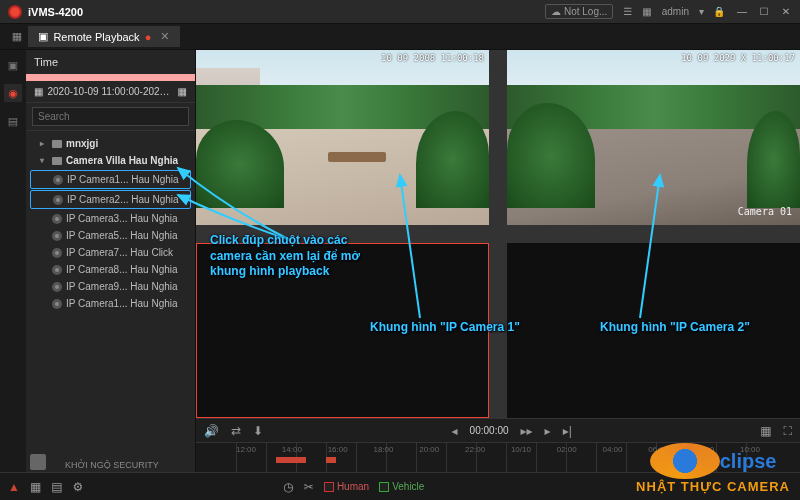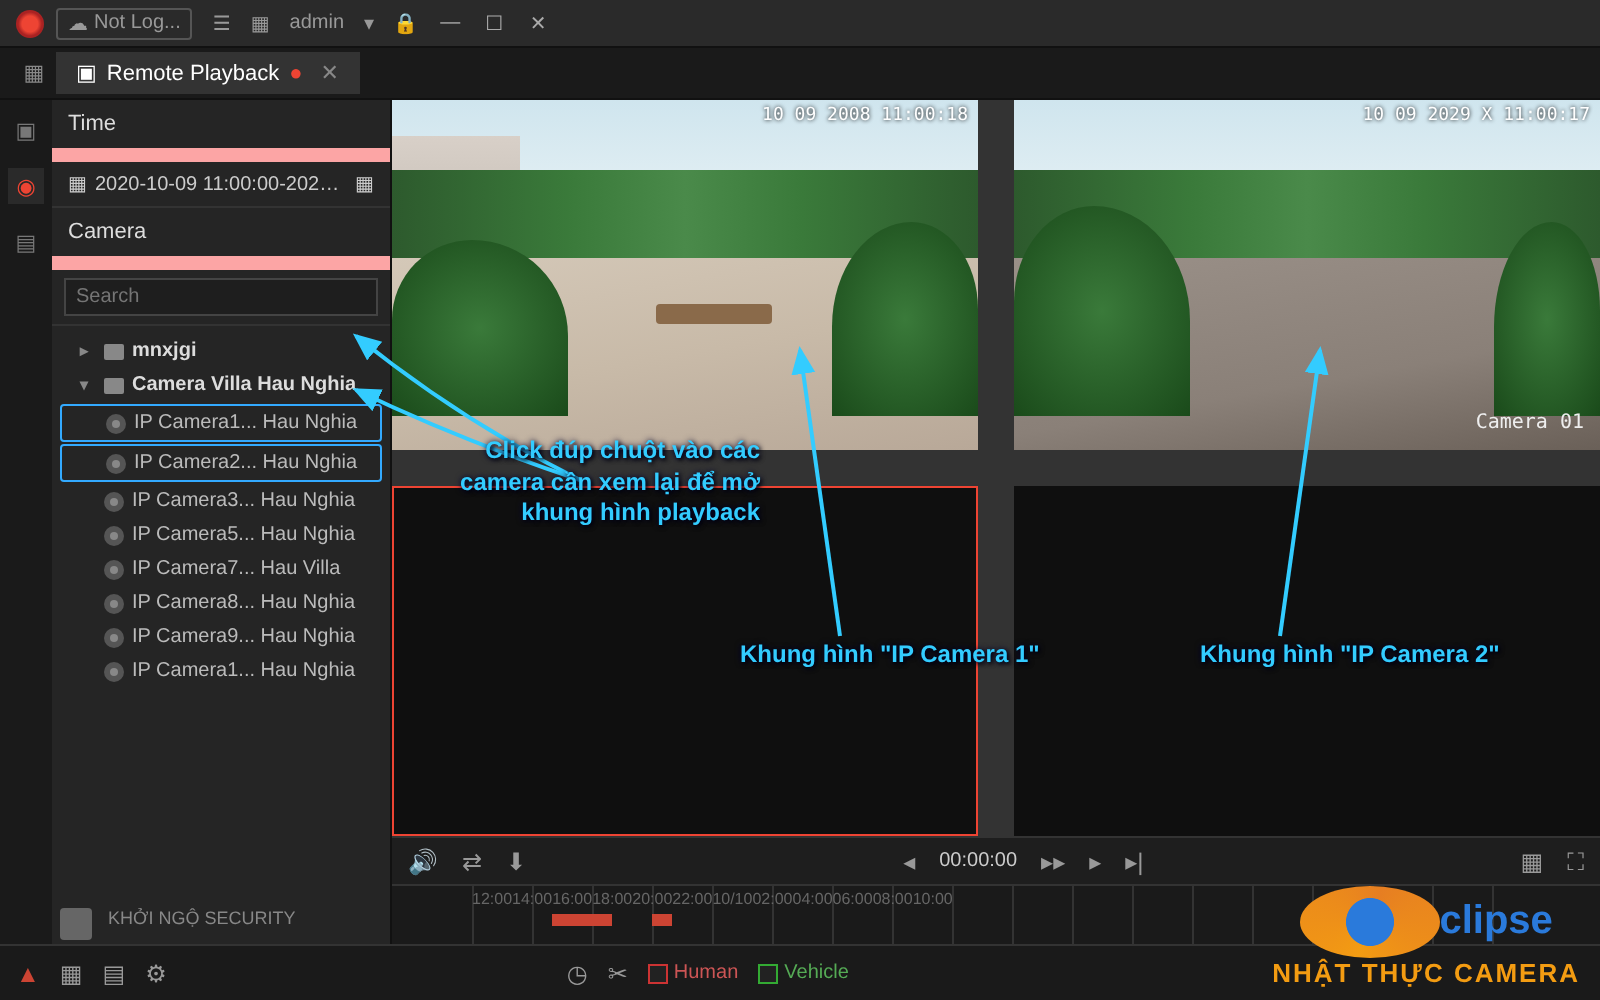--- a/index.html
+++ b/index.html
@@ -50,39 +50,40 @@
 .ts-overlay{position:absolute;top:3px;right:5px;color:#fff;font-size:9px;text-shadow:0 0 2px #000;font-family:monospace}
 .cam-label{position:absolute;bottom:8px;right:8px;color:#eee;font-size:10px;font-family:monospace}
 .annot{position:absolute;color:#3cf;font-size:12px;font-weight:700;text-align:center;text-shadow:0 0 3px #003,1px 1px 2px #000;line-height:1.3;pointer-events:none;z-index:5}
 .arrow{position:absolute;pointer-events:none;z-index:4}
 .controls{height:24px;background:#1e1e1e;display:flex;align-items:center;padding:0 8px;gap:12px;border-top:1px solid #333}
 .ctrl-ic{color:#999;font-size:12px;cursor:pointer}
 .ctrl-sep{flex:1}
 .ctrl-time{color:#ccc;font-size:10px;font-family:Liberation Sans, sans-serif}
 .timeline{height:30px;background:#1a1a1a;position:relative;border-top:1px solid #333}
 .tl-ruler{position:absolute;top:0;left:40px;right:40px;height:100%;background:repeating-linear-gradient(90deg,#333 0,#333 1px,transparent 1px,transparent 30px)}
-.tl-labels{position:absolute;top:2px;left:40px;right:40px;display:flex;font-size:8px;color:#666}
+.tl-labels{position:absolute;top:2px;left:40px;right:40px;display:flex;justify-content:space-between;font-size:8px;color:#666}
 .tl-mark{position:absolute;top:14px;height:6px;background:#c43}
 .footer{position:absolute;bottom:0;left:0;right:0;height:28px;background:#1a1a1a;display:flex;align-items:center;padding:0 8px;gap:10px;font-size:10px;color:#888;border-top:1px solid #333}
 .ft-chk{display:flex;align-items:flex-end;gap:3px}
 .chkbox{width:10px;height:10px;border:1px solid #666;background:#222}
 .chkbox.red{border-color:#c33}
 .chkbox.grn{border-color:#3a3}
 .watermark{position:absolute;right:10px;bottom:6px;pointer-events:none;z-index:10;text-align:center}
-.wm1{color:#888;font-size:9px;position:absolute;left:30px;bottom:30px;display:flex;align-items:flex-start;gap:8px}
+.wm1{color:#888;font-size:9px;position:absolute;left:30px;bottom:30px;display:flex;align-items:flex-end;gap:19px}
 .wm1-logo{width:16px;height:16px;background:#666;border-radius:2px}
 .wm2-eye{display:inline-block;width:70px;height:36px;background:radial-gradient(circle at 50% 50%,#2a7adb 0 30%,transparent 31%),conic-gradient(from 200deg,#f39c12,#e67e22,#f39c12);border-radius:50%;position:relative;vertical-align:middle}
 .wm2-txt{color:#2a7adb;font-size:20px;font-weight:700;vertical-align:middle}
 .wm3{color:#f39c12;font-size:13px;font-weight:700;letter-spacing:1px}
 </style>
 </head>
 <body>
 
 <div class="titlebar">
   <div class="logo-circ"></div>
+  <div class="app-title">iVMS-4200</div>
   <div class="title-right">
     <div class="cloud-btn">
       <span>☁</span>
       <span>Not Log...</span>
     </div>
     <span>☰</span>
     <span>▦</span>
     <span>admin</span>
     <span>▾</span>
     <span class="win-btn">🔒</span>
@@ -109,21 +110,20 @@
     <div class="leftbar-item">▤</div>
   </div>
 
   <div class="sidebar">
     <div class="side-section-hdr">Time</div>
     <div class="side-row">
       <span>▦</span>
       <span class="time-val">2020-10-09 11:00:00-2020-1...</span>
       <span>▦</span>
     </div>
-    <div class="side-section-hdr">Camera</div>
     <div class="search-row">
       <input class="search-in" placeholder="Search" style="">
     </div>
     <div class="tree">
       <div class="tree-item group">
         <span class="tree-caret">▸</span>
         <span class="folder-ic"></span>
         <span>mnxjgi</span>
       </div>
       <div class="tree-item group">
@@ -143,21 +143,21 @@
           <div class="tree-item cam">
             <span class="cam-ic"></span>
             <span>IP Camera3... Hau Nghia</span>
           </div>
           <div class="tree-item cam">
             <span class="cam-ic"></span>
             <span>IP Camera5... Hau Nghia</span>
           </div>
           <div class="tree-item cam">
             <span class="cam-ic"></span>
-            <span>IP Camera7... Hau Villa</span>
+            <span>IP Camera7... Hau Click</span>
           </div>
           <div class="tree-item cam">
             <span class="cam-ic"></span>
             <span>IP Camera8... Hau Nghia</span>
           </div>
           <div class="tree-item cam">
             <span class="cam-ic"></span>
             <span>IP Camera9... Hau Nghia</span>
           </div>
           <div class="tree-item cam">
@@ -227,21 +227,21 @@
           <span>06:00</span>
           <span>08:00</span>
           <span>10:00</span>
         </div>
       <div class="tl-mark" style="left:80px;width:30px"></div>
       <div class="tl-mark" style="left:130px;width:10px"></div>
     </div>
   </div>
 </div>
 
-<div class="annot" style="left:210px;top:218px;width:170px;text-align:right">Click đúp chuột vào các
+<div class="annot" style="left:210px;top:233px;width:170px;text-align:left">Click đúp chuột vào các
 camera cần xem lại để
 mở khung hình playback</div>
 <div class="annot" style="left:370px;top:320px">Khung hình
 "IP Camera 1"</div>
 <div class="annot" style="left:600px;top:320px">Khung hình
 "IP Camera 2"</div>
 
 <svg class="arrow" style="left:170px;top:160px" width="130" height="90">
     <defs>
       <marker id="ah" markerWidth="8" markerHeight="8" refX="6" refY="3" orient="auto">

